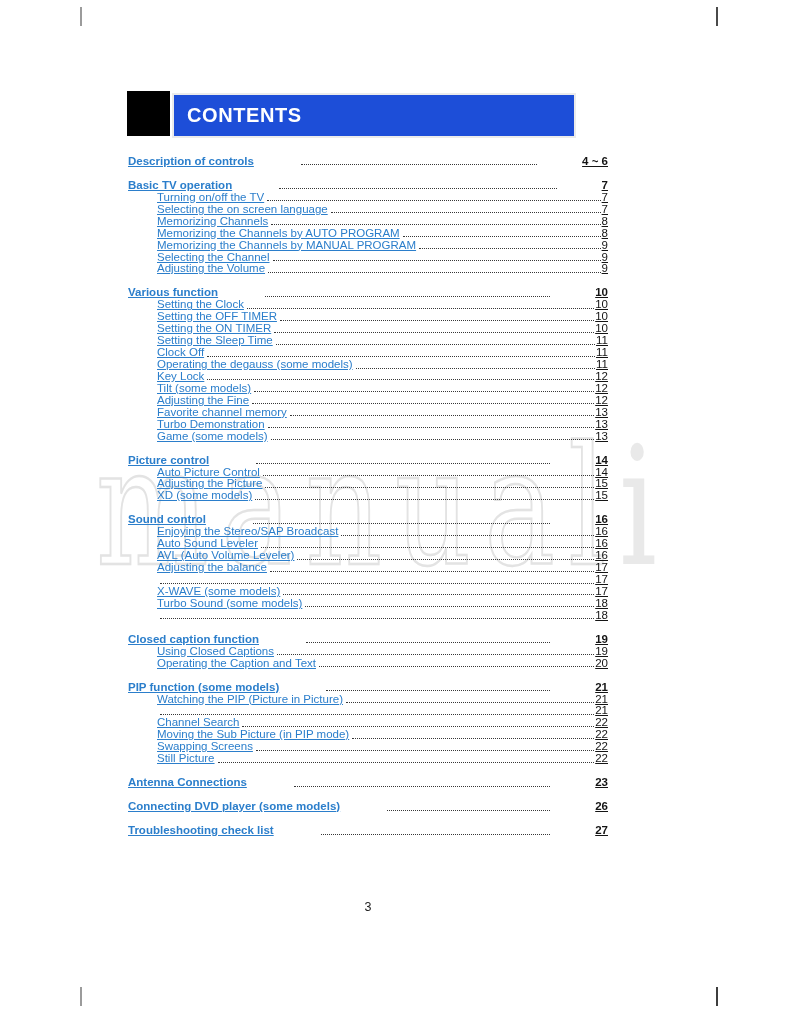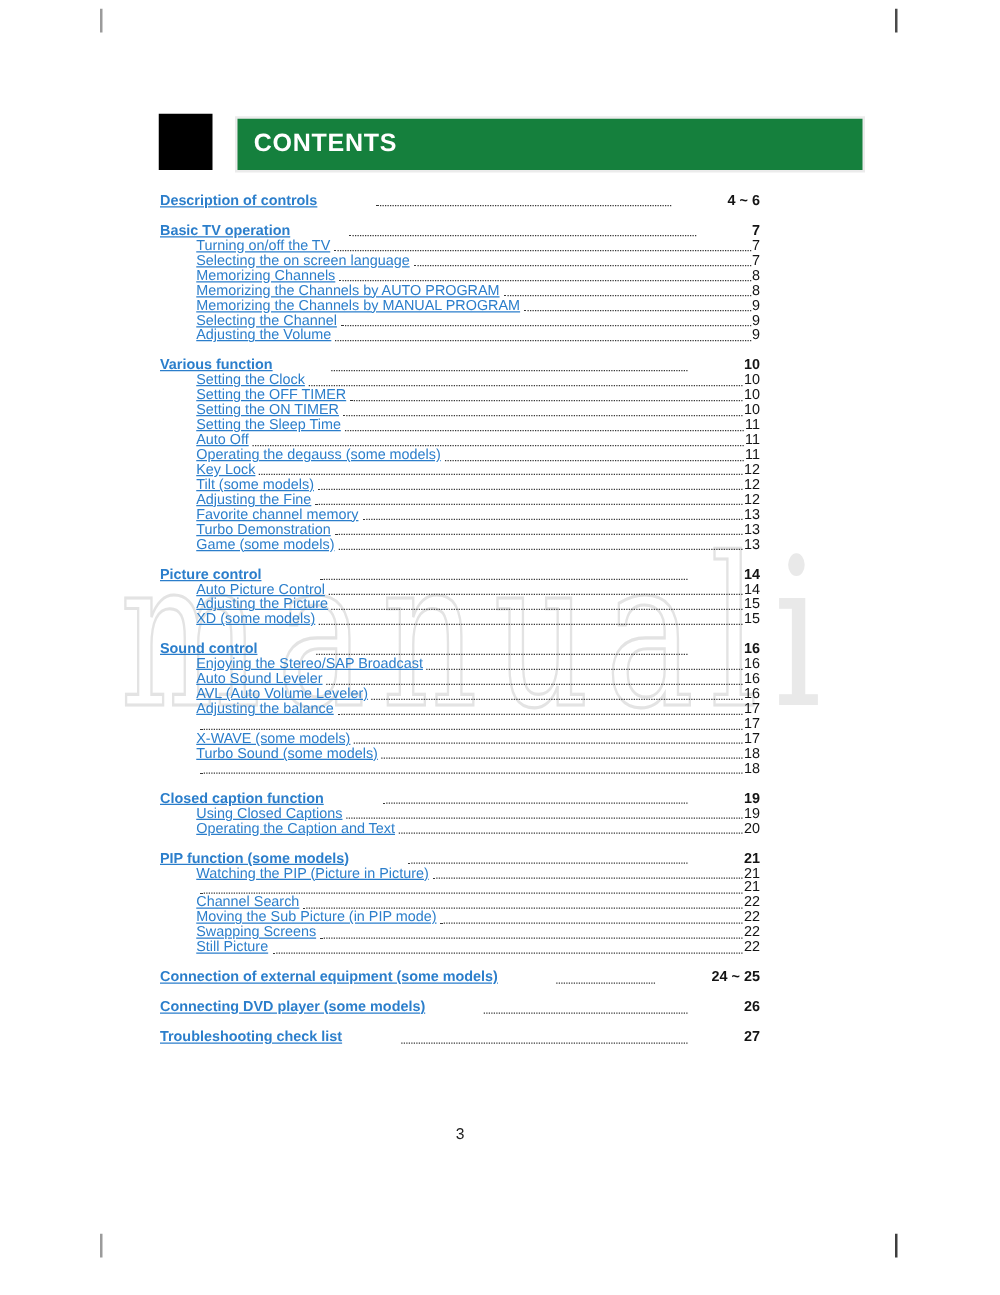--- a/index.html
+++ b/index.html
@@ -17,22 +17,22 @@
   .crop.tr { left: 716px; top: 7px;   background: #4a4a4a; }
   .crop.bl { left: 80px;  top: 987px; background: #9b9b9b; }
   .crop.br { left: 716px; top: 987px; background: #3e3e3e; }
 
   
   .black-square {
     position: absolute; left: 127px; top: 91px;
     width: 43px; height: 45px; background: #000000; z-index: 2;
   }
   .gray-bar {
-    position: absolute; left: 190px; top: 95px;
-    width: 500px; height: 41px; background: #15803d;
+    position: absolute; left: 174px; top: 95px;
+    width: 400px; height: 41px; background: #1d4ed8;
     box-shadow: 0 0 0 2px #ebebeb;
     display: flex; align-items: center; z-index: 2;
   }
   .header-title {
     color: #ffffff; font-size: 20px; font-weight: bold;
     padding-left: 13px; letter-spacing: 0.6px;
   }
 
   
   .watermark {
@@ -60,21 +60,21 @@
   .toc-row.sub { padding-left: 29px; justify-content: center; }
   .toc-link {
     color: #2b7ecb; text-decoration: underline;
     white-space: nowrap; cursor: pointer;
   }
   .leader {
     flex: 1 1 auto; min-width: 6px;
     border-bottom: 1.7px dotted #373737;
     margin: 0 1px 1.5px 3px;
   }
-  .pg { color: #141414; white-space: nowrap; }
+  .pg { color: #141414; white-space: nowrap; text-decoration: underline; }
 
   
   .footer-page-number {
     position: absolute; left: 128px; top: 900px; width: 480px;
     text-align: center; font-size: 12.5px; color: #222222; z-index: 2;
   }
 </style>
 </head>
 <body>
 
@@ -162,21 +162,21 @@
           <a class="toc-link">Setting the ON TIMER</a>
           <span class="leader"></span>
           <span class="pg">10</span>
         </div>
         <div class="toc-row sub">
           <a class="toc-link">Setting the Sleep Time</a>
           <span class="leader"></span>
           <span class="pg">11</span>
         </div>
         <div class="toc-row sub">
-          <a class="toc-link">Auto Off</a>
+          <a class="toc-link">Clock Off</a>
           <span class="leader"></span>
           <span class="pg">11</span>
         </div>
         <div class="toc-row sub">
           <a class="toc-link">Operating the degauss (some models)</a>
           <span class="leader"></span>
           <span class="pg">11</span>
         </div>
         <div class="toc-row sub">
           <a class="toc-link">Key Lock</a>
@@ -324,23 +324,23 @@
           <span class="pg">22</span>
         </div>
         <div class="toc-row sub">
           <a class="toc-link">Still Picture</a>
           <span class="leader"></span>
           <span class="pg">22</span>
         </div>
       </div>
       <div class="toc-section">
         <div class="toc-row top">
-          <a class="toc-link">Connection of external equipment (some models)</a>
-          <span class="leader"></span>
-          <span class="pg">24 ~ 25</span>
+          <a class="toc-link">Antenna Connections</a>
+          <span class="leader"></span>
+          <span class="pg">23</span>
         </div>
       </div>
       <div class="toc-section">
         <div class="toc-row top">
           <a class="toc-link">Connecting DVD player (some models)</a>
           <span class="leader"></span>
           <span class="pg">26</span>
         </div>
       </div>
       <div class="toc-section">

